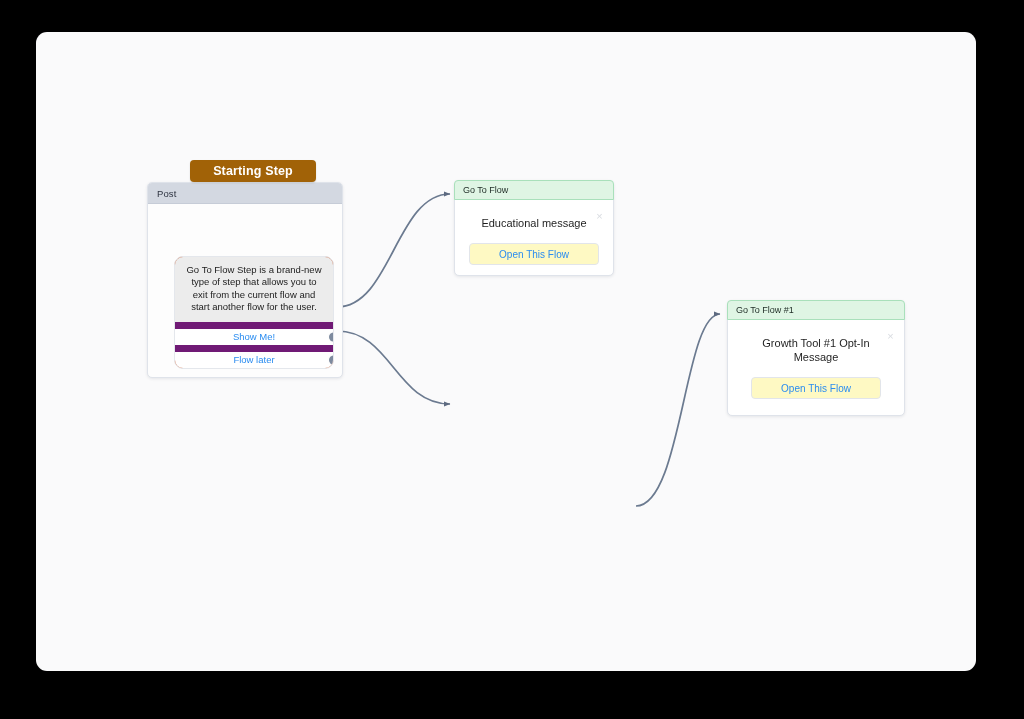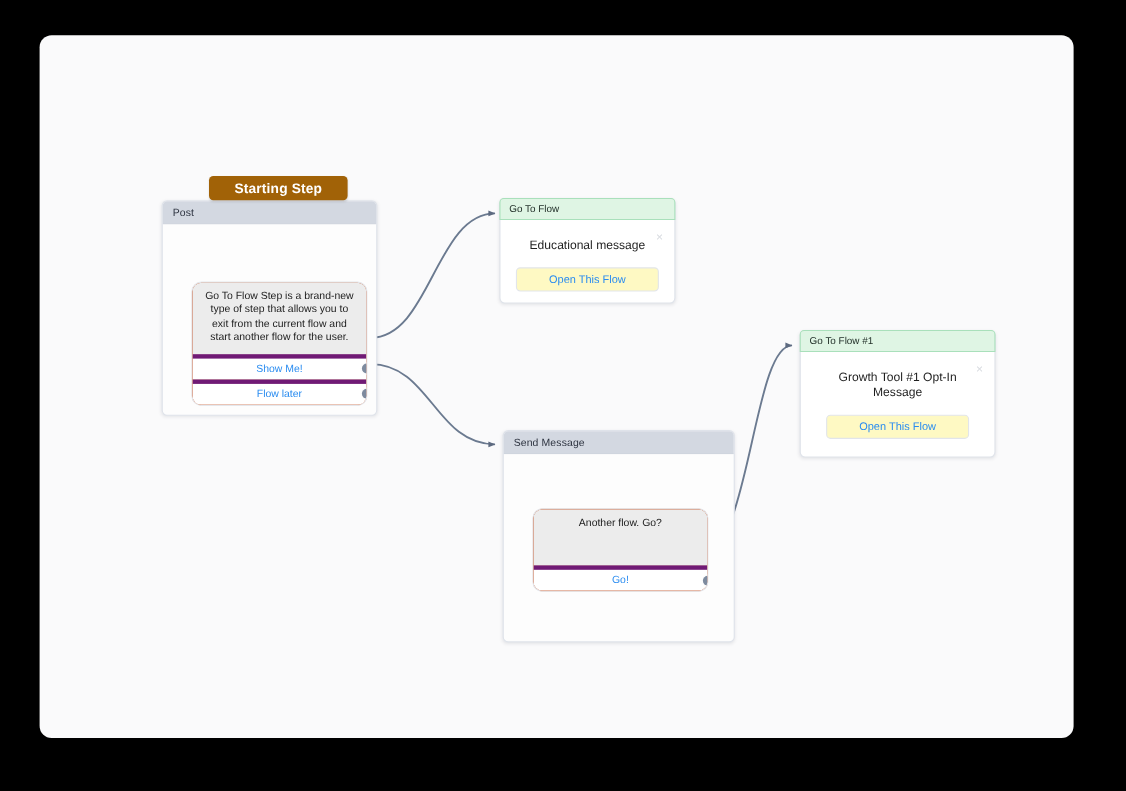--- a/index.html
+++ b/index.html
@@ -72,21 +72,21 @@
   }
   .bubble-text {
     background: #ececec;
     padding: 7px 8px 8px 8px;
     font-size: 9.5px;
     line-height: 12.4px;
     color: #1c1c1c;
   }
   .bubble-btn {
     background: #ffffff;
-    border-top: 4px solid #701a75;
+    border-top: 7px solid #701a75;
     height: 23px;
     display: flex; align-items: center; justify-content: center;
     font-size: 9.5px;
     color: #2a8cf0;
     position: relative;
   }
   .port {
     position: absolute;
     right: -5px; top: 50%;
     transform: translateY(-50%);
@@ -219,28 +219,14 @@
     </div>
     <div class="goflow-body">
       <span class="close-x">×</span>
       <div class="goflow-title">Growth Tool #1 Opt-In Message</div>
       <div class="goflow-openbtn">
         <span>Open This Flow</span>
       </div>
     </div>
   </div>
 
-  <div id="node-send" class="node">
-    <div class="node-head">
-      <span>Send Message</span>
-    </div>
-    <div class="node-body">
-      <div class="bubble">
-        <div class="bubble-text" style="padding-bottom:32px;">Another flow. Go?</div>
-        <div class="bubble-btn">
-          <span>Go!</span>
-          <span class="port"></span>
-        </div>
-      </div>
-    </div>
-  </div>
 
 </div>
 
 </body></html>

